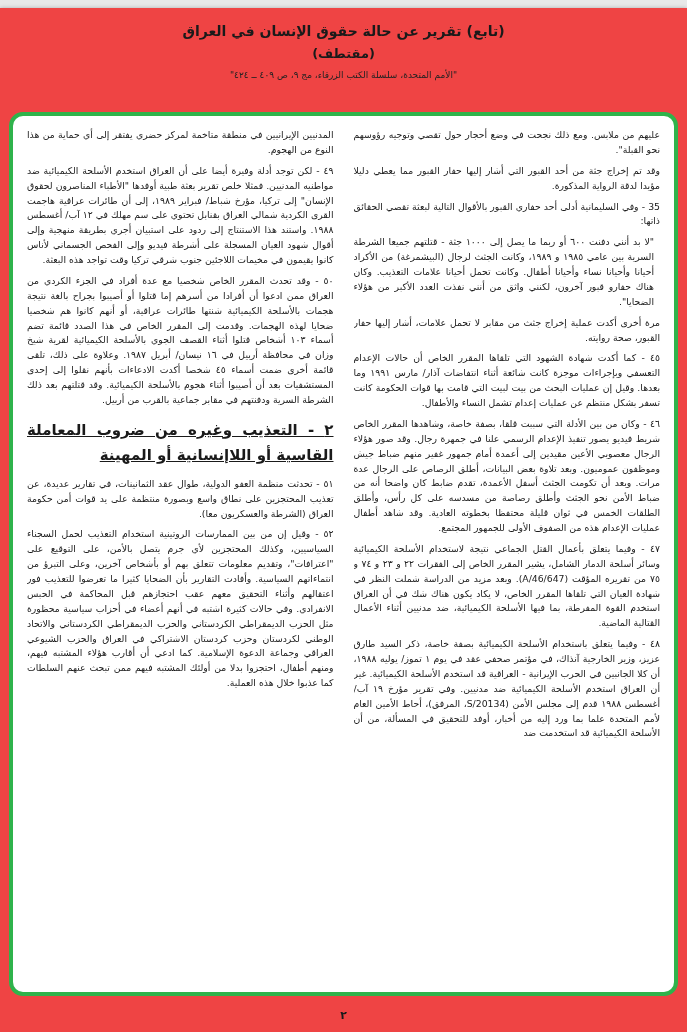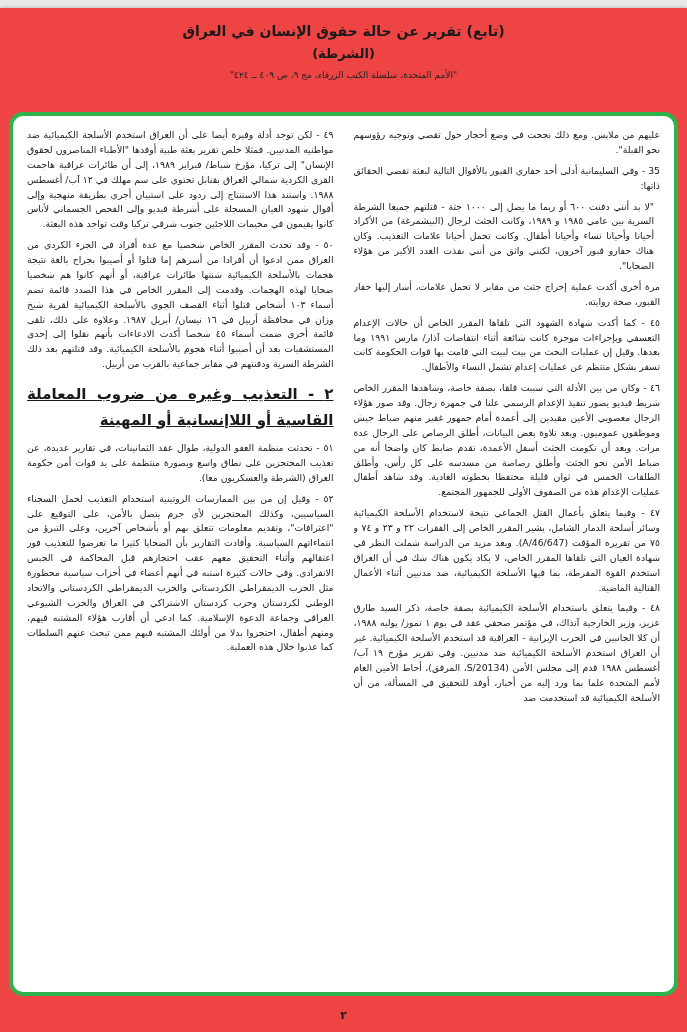--- a/index.html
+++ b/index.html
@@ -88,39 +88,41 @@
     font-weight: bold;
   }
 </style>
 </head>
 <body>
 
 <div class="page">
 
   <div class="header">
     <h1 class="doc-title">(تابع) تقرير عن حالة حقوق الإنسان في العراق</h1>
-    <h2 class="doc-subtitle">(الشرطة)</h2>
+    <h2 class="doc-subtitle">(مقتطف)</h2>
     <div class="doc-source">"الأمم المتحدة، سلسلة الكتب الزرقاء، مج ٩، ص ٤٠٩ ــ ٤٢٤"</div>
   </div>
 
   <div class="content-box">
     <div class="columns">
 
       <div class="col">
         <p>عليهم من ملابس. ومع ذلك نجحت في وضع أحجار حول تقصي وتوجيه رؤوسهم نحو القبلة".</p>
+        <p>وقد تم إخراج جثة من أحد القبور التي أشار إليها حفار القبور مما يعطي دليلا مؤيدا لدقة الرواية المذكورة.</p>
         <p>35 - وفي السليمانية أدلى أحد حفاري القبور بالأقوال التالية لبعثة تقصي الحقائق ذاتها:</p>
         <p class="quote">"لا بد أنني دفنت ٦٠٠ أو ربما ما يصل إلى ١٠٠٠ جثة - قتلتهم جميعا الشرطة السرية بين عامي ١٩٨٥ و ١٩٨٩، وكانت الجثث لرجال (البيشمرغة) من الأكراد أحيانا وأحيانا نساء وأحيانا أطفال. وكانت تحمل أحيانا علامات التعذيب. وكان هناك حفارو قبور آخرون، لكنني واثق من أنني نفذت العدد الأكبر من هؤلاء الضحايا".</p>
         <p>مرة أخرى أكدت عملية إخراج جثث من مقابر لا تحمل علامات، أشار إليها حفار القبور، صحة روايته.</p>
         <p>٤٥ - كما أكدت شهادة الشهود التي تلقاها المقرر الخاص أن حالات الإعدام التعسفي وبإجراءات موجزة كانت شائعة أثناء انتفاضات آذار/ مارس ١٩٩١ وما بعدها. وقيل إن عمليات البحث من بيت لبيت التي قامت بها قوات الحكومة كانت تسفر بشكل منتظم عن عمليات إعدام تشمل النساء والأطفال.</p>
         <p>٤٦ - وكان من بين الأدلة التي سببت قلقا، بصفة خاصة، وشاهدها المقرر الخاص شريط فيديو يصور تنفيذ الإعدام الرسمي علنا في جمهرة رجال. وقد صور هؤلاء الرجال معصوبي الأعين مقيدين إلى أعمدة أمام جمهور غفير منهم ضباط جيش وموظفون عموميون. وبعد تلاوة بعض البيانات، أطلق الرصاص على الرجال عدة مرات. وبعد أن تكومت الجثث أسفل الأعمدة، تقدم ضابط كان واضحا أنه من ضباط الأمن نحو الجثث وأطلق رصاصة من مسدسه على كل رأس، وأطلق الطلقات الخمس في ثوان قليلة محتفظا بخطوته العادية. وقد شاهد أطفال عمليات الإعدام هذه من الصفوف الأولى للجمهور المجتمع.</p>
         <p>٤٧ - وفيما يتعلق بأعمال القتل الجماعي نتيجة لاستخدام الأسلحة الكيميائية وسائر أسلحة الدمار الشامل، يشير المقرر الخاص إلى الفقرات ٢٢ و ٢٣ و ٧٤ و ٧٥ من تقريره المؤقت (A/46/647). وبعد مزيد من الدراسة شملت النظر في شهادة العيان التي تلقاها المقرر الخاص، لا يكاد يكون هناك شك في أن العراق استخدم القوة المفرطة، بما فيها الأسلحة الكيميائية، ضد مدنيين أثناء الأعمال القتالية الماضية.</p>
         <p>٤٨ - وفيما يتعلق باستخدام الأسلحة الكيميائية بصفة خاصة، ذكر السيد طارق عزيز، وزير الخارجية آنذاك، في مؤتمر صحفي عقد في يوم ١ تموز/ يوليه ١٩٨٨، أن كلا الجانبين في الحرب الإيرانية - العراقية قد استخدم الأسلحة الكيميائية. غير أن العراق استخدم الأسلحة الكيميائية ضد مدنيين. وفي تقرير مؤرخ ١٩ آب/ أغسطس ١٩٨٨ قدم إلى مجلس الأمن (S/20134، المرفق)، أحاط الأمين العام لأمم المتحدة علما بما ورد إليه من أخبار، أوفد للتحقيق في المسألة، من أن الأسلحة الكيميائية قد استخدمت ضد</p>
       </div>
 
       <div class="col">
+        <p>المدنيين الإيرانيين في منطقة متاخمة لمركز حضري يفتقر إلى أي حماية من هذا النوع من الهجوم.</p>
         <p>٤٩ - لكن توجد أدلة وفيرة أيضا على أن العراق استخدم الأسلحة الكيميائية ضد مواطنيه المدنيين. فمثلا خلص تقرير بعثة طبية أوفدها "الأطباء المناصرون لحقوق الإنسان" إلى تركيا، مؤرخ شباط/ فبراير ١٩٨٩، إلى أن طائرات عراقية هاجمت القرى الكردية شمالي العراق بقنابل تحتوي على سم مهلك في ١٢ آب/ أغسطس ١٩٨٨. واستند هذا الاستنتاج إلى ردود على استبيان أجري بطريقة منهجية وإلى أقوال شهود العيان المسجلة على أشرطة فيديو وإلى الفحص الجسماني لأناس كانوا يقيمون في مخيمات اللاجئين جنوب شرقي تركيا وقت تواجد هذه البعثة.</p>
         <p>٥٠ - وقد تحدث المقرر الخاص شخصيا مع عدة أفراد في الجزء الكردي من العراق ممن ادعوا أن أفرادا من أسرهم إما قتلوا أو أصيبوا بجراح بالغة نتيجة هجمات بالأسلحة الكيميائية شنتها طائرات عراقية، أو أنهم كانوا هم شخصيا ضحايا لهذه الهجمات. وقدمت إلى المقرر الخاص في هذا الصدد قائمة تضم أسماء ١٠٣ أشخاص قتلوا أثناء القصف الجوي بالأسلحة الكيميائية لقرية شيخ وزان في محافظة أربيل في ١٦ نيسان/ أبريل ١٩٨٧. وعلاوة على ذلك، تلقى قائمة أخرى ضمت أسماء ٤٥ شخصا أكدت الادعاءات بأنهم نقلوا إلى إحدى المستشفيات بعد أن أصيبوا أثناء هجوم بالأسلحة الكيميائية. وقد قتلتهم بعد ذلك الشرطة السرية ودفنتهم في مقابر جماعية بالقرب من أربيل.</p>
         <h3 class="section-heading">٢ - التعذيب وغيره من ضروب المعاملة القاسية أو اللاإنسانية أو المهينة</h3>
         <p>٥١ - تحدثت منظمة العفو الدولية، طوال عقد الثمانينات، في تقارير عديدة، عن تعذيب المحتجزين على نطاق واسع وبصورة منتظمة على يد قوات أمن حكومة العراق (الشرطة والعسكريون معا).</p>
         <p>٥٢ - وقيل إن من بين الممارسات الروتينية استخدام التعذيب لحمل السجناء السياسيين، وكذلك المحتجزين لأي جرم يتصل بالأمن، على التوقيع على "اعترافات"، وتقديم معلومات تتعلق بهم أو بأشخاص آخرين، وعلى التبرؤ من انتماءاتهم السياسية. وأفادت التقارير بأن الضحايا كثيرا ما تعرضوا للتعذيب فور اعتقالهم وأثناء التحقيق معهم عقب احتجازهم قبل المحاكمة في الحبس الانفرادي. وفي حالات كثيرة اشتبه في أنهم أعضاء في أحزاب سياسية محظورة مثل الحزب الديمقراطي الكردستاني والحزب الديمقراطي الكردستاني والاتحاد الوطني لكردستان وحزب كردستان الاشتراكي في العراق والحزب الشيوعي العراقي وجماعة الدعوة الإسلامية. كما ادعي أن أقارب هؤلاء المشتبه فيهم، ومنهم أطفال، احتجزوا بدلا من أولئك المشتبه فيهم ممن تبحث عنهم السلطات كما عذبوا خلال هذه العملية.</p>
       </div>
 
     </div>
   </div>
 

